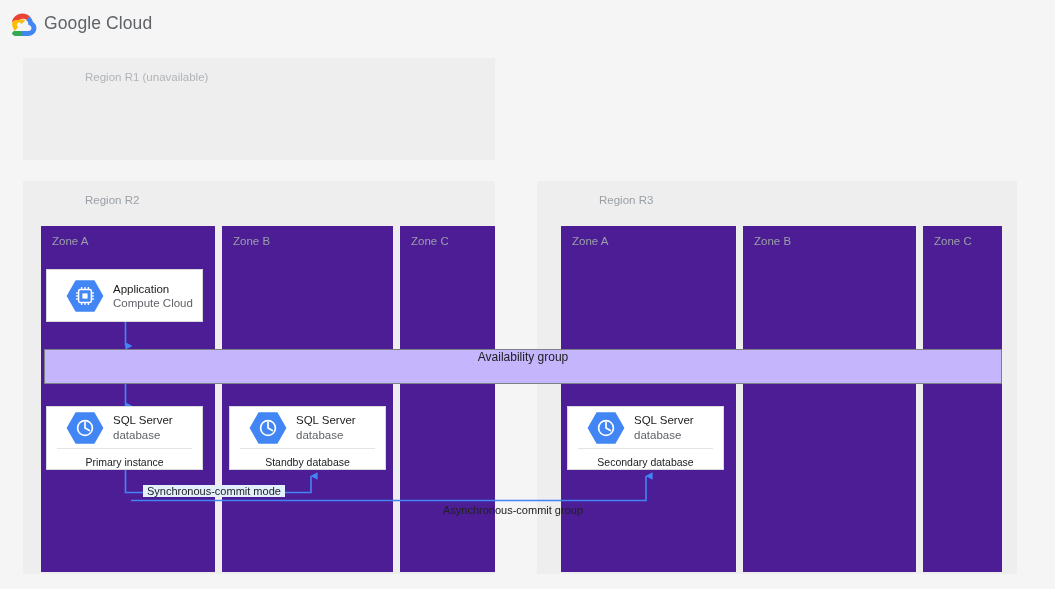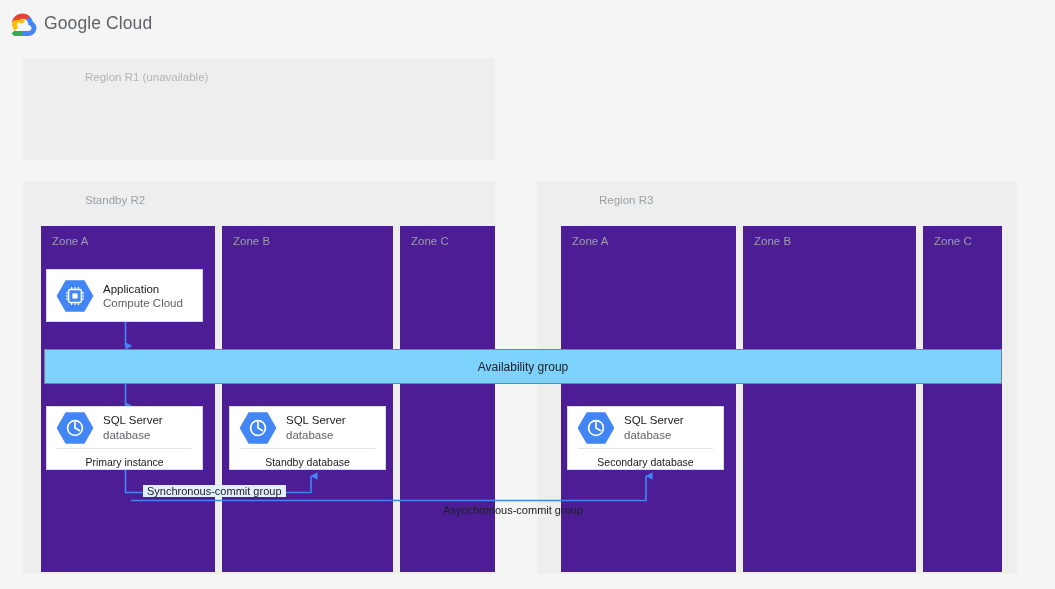--- a/index.html
+++ b/index.html
@@ -73,21 +73,21 @@
   .card {
     position: absolute;
     background: #ffffff;
     border: 1px solid #d6dade;
     box-sizing: border-box;
   }
   .card-main {
     display: flex;
     align-items: center;
     height: 52px;
-    padding-left: 9px;
+    padding-left: 19px;
   }
   .card-icon {
     width: 38px; height: 34px;
     flex: 0 0 38px;
     position: relative;
   }
   .card-text {
     margin-left: 9px;
     line-height: 1.25;
   }
@@ -110,25 +110,24 @@
     font-size: 10.5px;
     color: #202124;
     text-align: center;
     padding-top: 7px;
     white-space: nowrap;
   }
 
   
   .avail-bar {
     position: absolute;
-    background: #7dd3fc;
+    background: #c4b5fd;
     border: 1px solid #7b8084;
     box-sizing: border-box;
     display: flex;
-    align-items: center;
     justify-content: center;
   }
   .avail-label {
     font-size: 12px;
     color: #202124;
     white-space: nowrap;
   }
 
   
   .conn { position: absolute; }
@@ -157,21 +156,21 @@
       </svg>
     </div>
     <div class="logo-text">Google Cloud</div>
   </div>
 
   <div class="region region-unavailable" style="left:23px; top:58px; width:472px; height:102px;">
     <div class="region-label">Region R1 (unavailable)</div>
   </div>
 
   <div class="region" style="left:23px; top:181px; width:472px; height:393px;">
-    <div class="region-label">Standby R2</div>
+    <div class="region-label">Region R2</div>
   </div>
 
   <div class="zone" style="left:41px; top:226px; width:174px; height:346px;">
     <div class="zone-label">Zone A</div>
   </div>
   <div class="zone" style="left:222px; top:226px; width:171px; height:346px;">
     <div class="zone-label">Zone B</div>
   </div>
   <div class="zone" style="left:400px; top:226px; width:95px; height:346px;">
     <div class="zone-label">Zone C</div>
@@ -291,16 +290,16 @@
       </div>
       <div class="card-text">
         <div class="card-title">SQL Server</div>
         <div class="card-sub">database</div>
       </div>
     </div>
     <div class="card-divider"></div>
     <div class="card-footer">Secondary database</div>
   </div>
 
-  <div class="conn-label on-line" style="left:143px; top:485px;">Synchronous-commit group</div>
+  <div class="conn-label on-line" style="left:143px; top:485px;">Synchronous-commit mode</div>
   <div class="conn-label" style="left:439px; top:504px;">Asynchronous-commit group</div>
 
 </div>
 
 </body></html>

